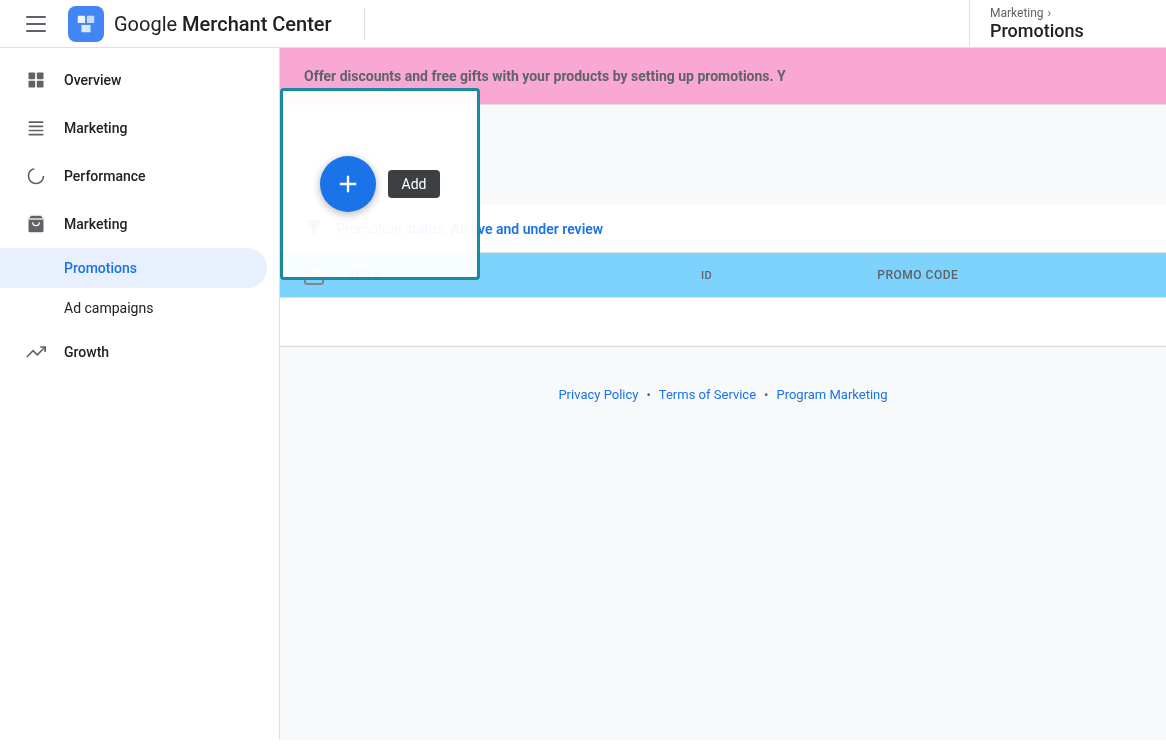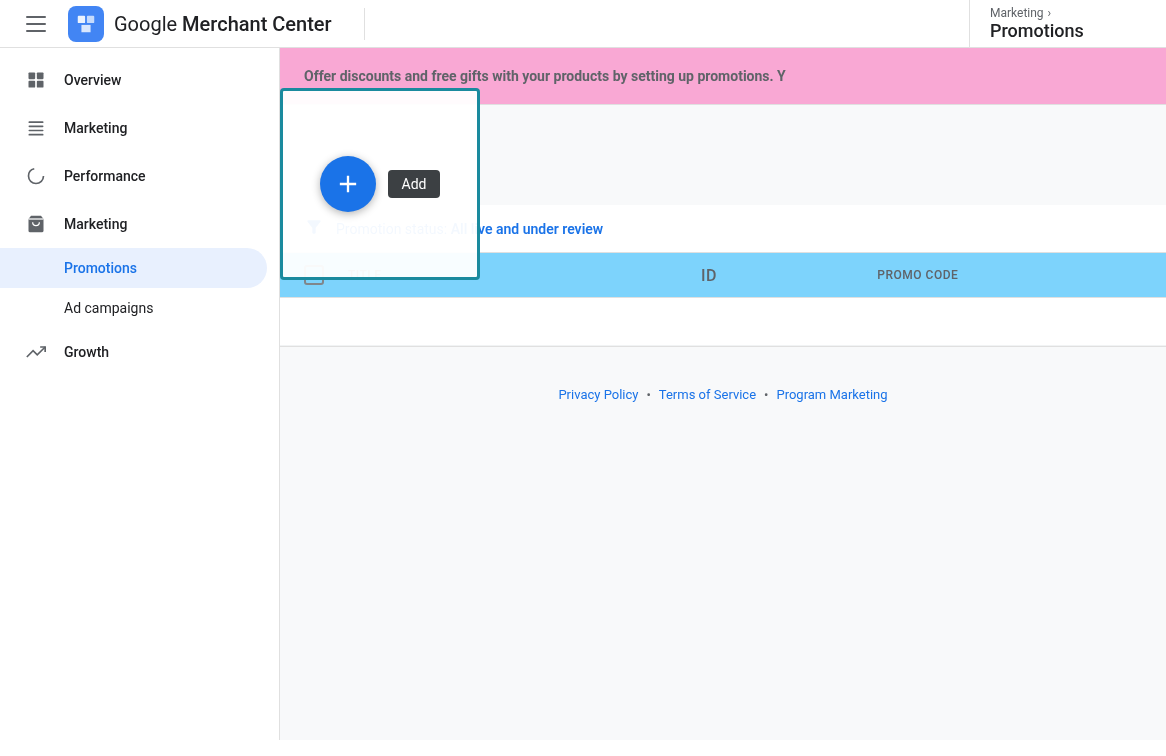--- a/index.html
+++ b/index.html
@@ -187,21 +187,21 @@
       background: #7dd3fc;
     }
     .table-checkbox {
       width: 20px; height: 20px;
       border: 2px solid #80868b;
       border-radius: 3px;
       margin-right: 24px;
       cursor: pointer;
     }
     .table-col-title { flex: 2; font-size: 12px; font-weight: 500; color: #5f6368; text-transform: uppercase; letter-spacing: 0.5px; }
-    .table-col-id { flex: 1; font-size: 16px; font-weight: 500; color: #5f6368; text-transform: uppercase; letter-spacing: 0.5px; }
+    .table-col-id { flex: 1; font-size: 11px; font-weight: 500; color: #5f6368; text-transform: uppercase; letter-spacing: 0.5px; }
     .table-col-promo { flex: 1.5; font-size: 12px; font-weight: 500; color: #5f6368; text-transform: uppercase; letter-spacing: 0.5px; }
 
     .table-empty-row {
       height: 48px;
       border-bottom: 1px solid #f1f3f4;
     }
 
     
     .footer-area {
       padding: 40px 24px 24px;

